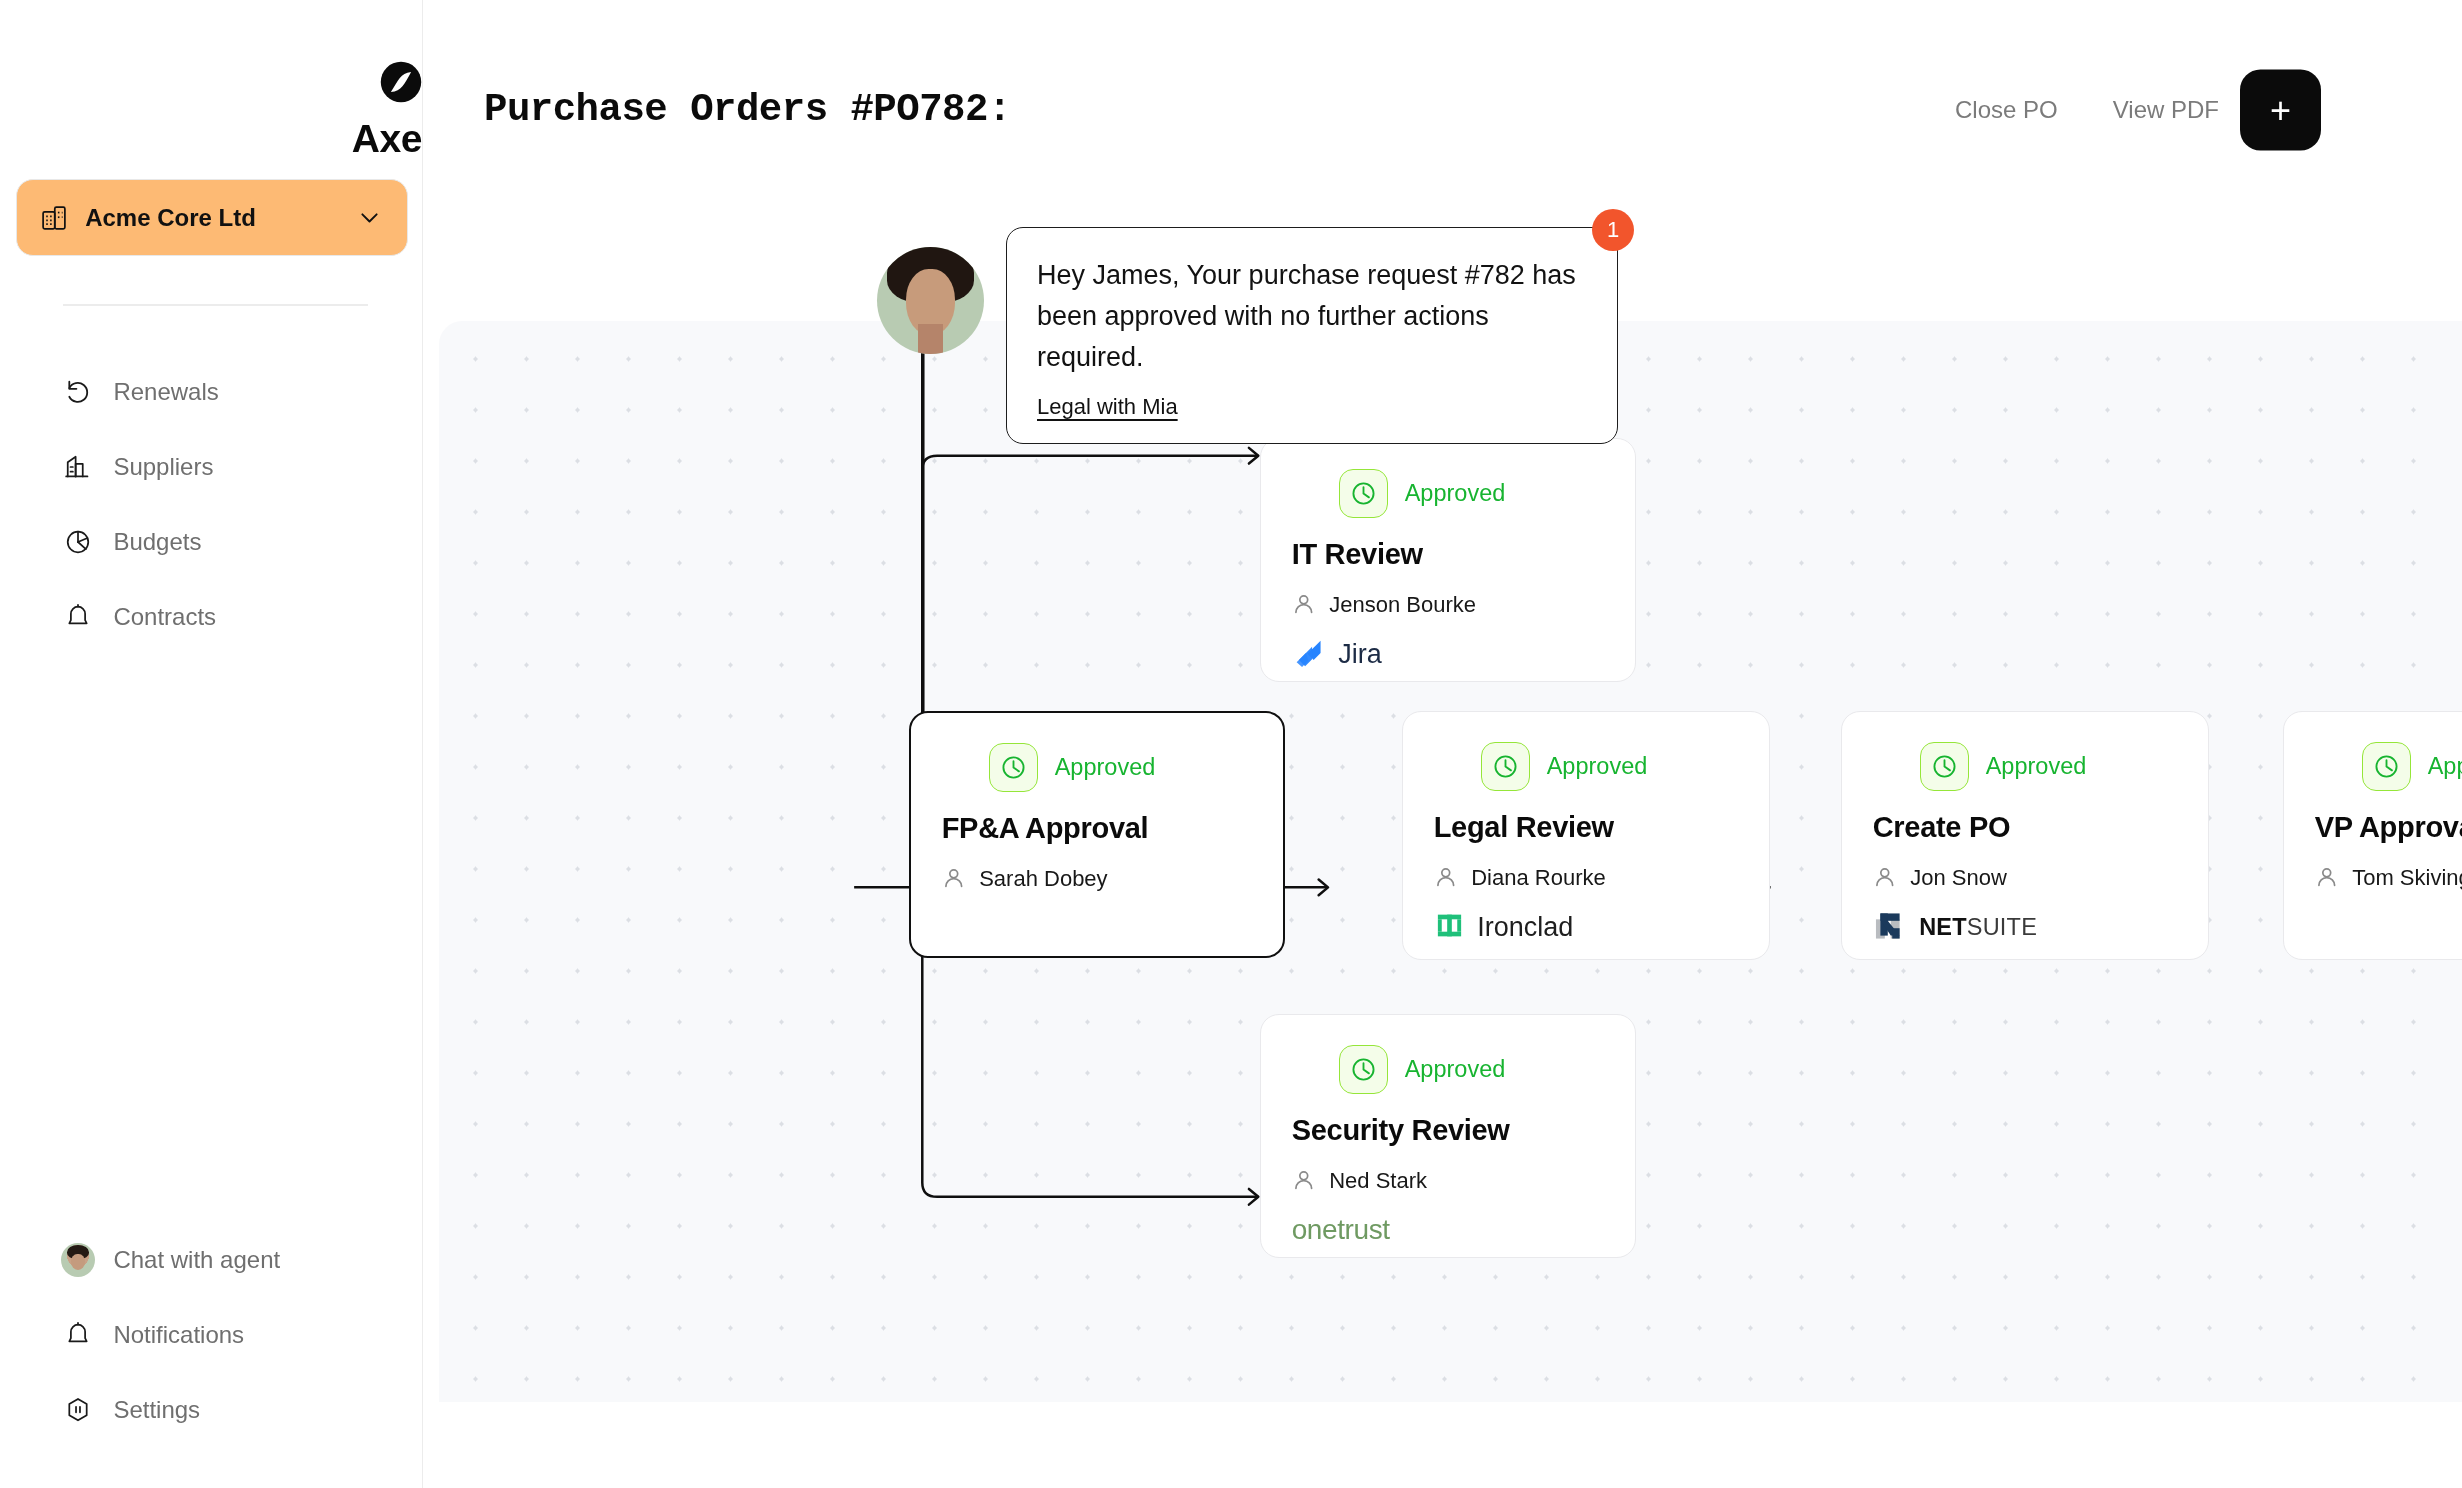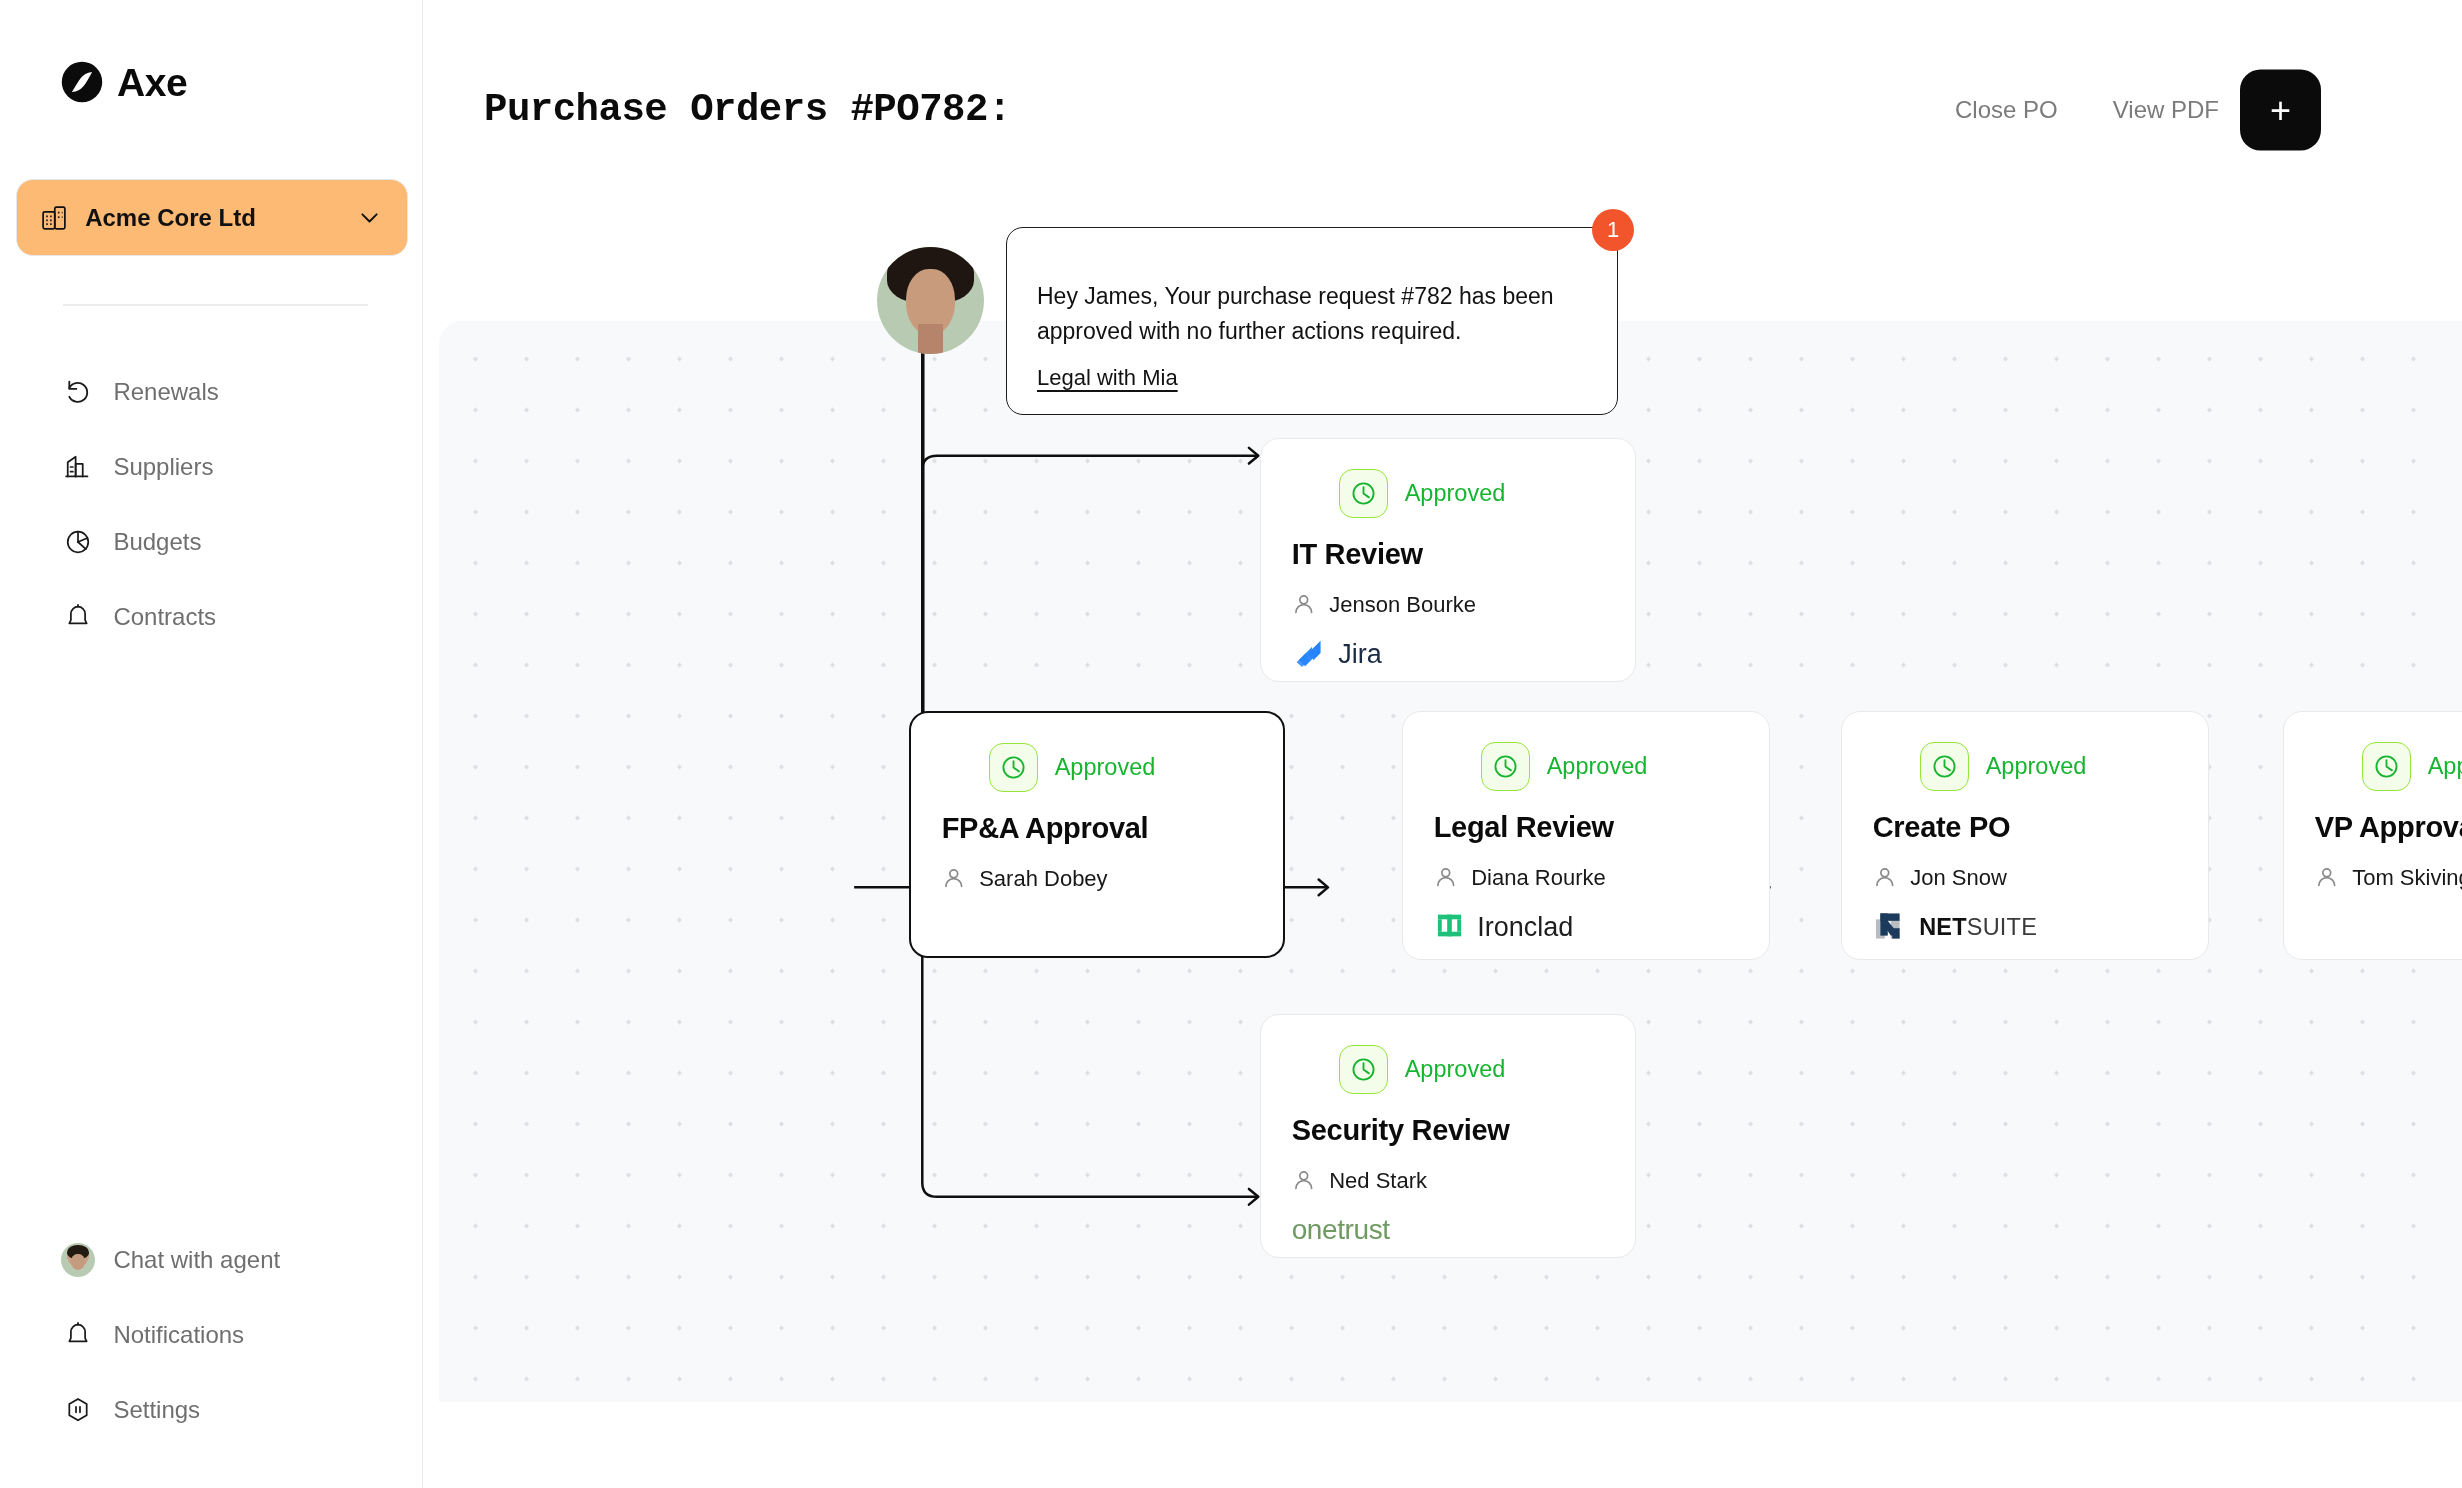--- a/index.html
+++ b/index.html
@@ -11,21 +11,21 @@
   }
   #app { position: relative; width: 2462px; height: 1488px; display: flex; }
 
   
   #sidebar {
     width: 423px; height: 1488px;
     background: #ffffff;
     border-right: 1.6px solid #ececec;
     position: relative; flex: 0 0 423px;
   }
-  .brand { display: flex; align-items: flex-start; gap: 14px; padding: 61px 0 0 61px; }
+  .brand { display: flex; align-items: flex-end; gap: 14px; padding: 61px 0 0 61px; flex-direction: column; }
   .brand-mark { width: 42px; height: 42px; flex: 0 0 42px; }
   .brand-name { font-size: 39px; font-weight: 700; color: #0a0a0a; letter-spacing: -0.4px; }
 
   .org-select {
     position: absolute; left: 15.7px; top: 179px;
     width: 392px; height: 77px;
     border: 1.6px solid #e8e8e8; border-radius: 17px;
     background: #fdba74;
     display: flex; align-items: center; padding: 0 23.5px; gap: 17px;
   }
@@ -98,21 +98,21 @@
   }
   .avatar-lg .neck {
     position:absolute; left:38%; top:72%; width:24%; height:30%; background:#b5846a;
   }
   .bubble {
     position: relative;
     width: 612px; min-height: 157px;
     background: #fff; border: 1.6px solid #1d1d1d; border-radius: 17px;
     padding: 27px 30px 23.5px 30px;
   }
-  .bubble-text { font-size: 23px; line-height: 1.52; color: #121212; margin-top: 24px; }
+  .bubble-text { font-size: 27px; line-height: 1.52; color: #121212; }
   .bubble-link {
     display: inline-block; margin-top: 15.7px; font-size: 22px; color: #121212;
     text-decoration: underline; text-underline-offset: 4.7px; cursor: pointer;
   }
   .badge {
     position: absolute; right: -17px; top: -19px;
     width: 42px; height: 42px; border-radius: 50%;
     background: #f2552c; color: #fff;
     display: flex; align-items: center; justify-content: center;
     font-size: 22px; font-weight: 500;

